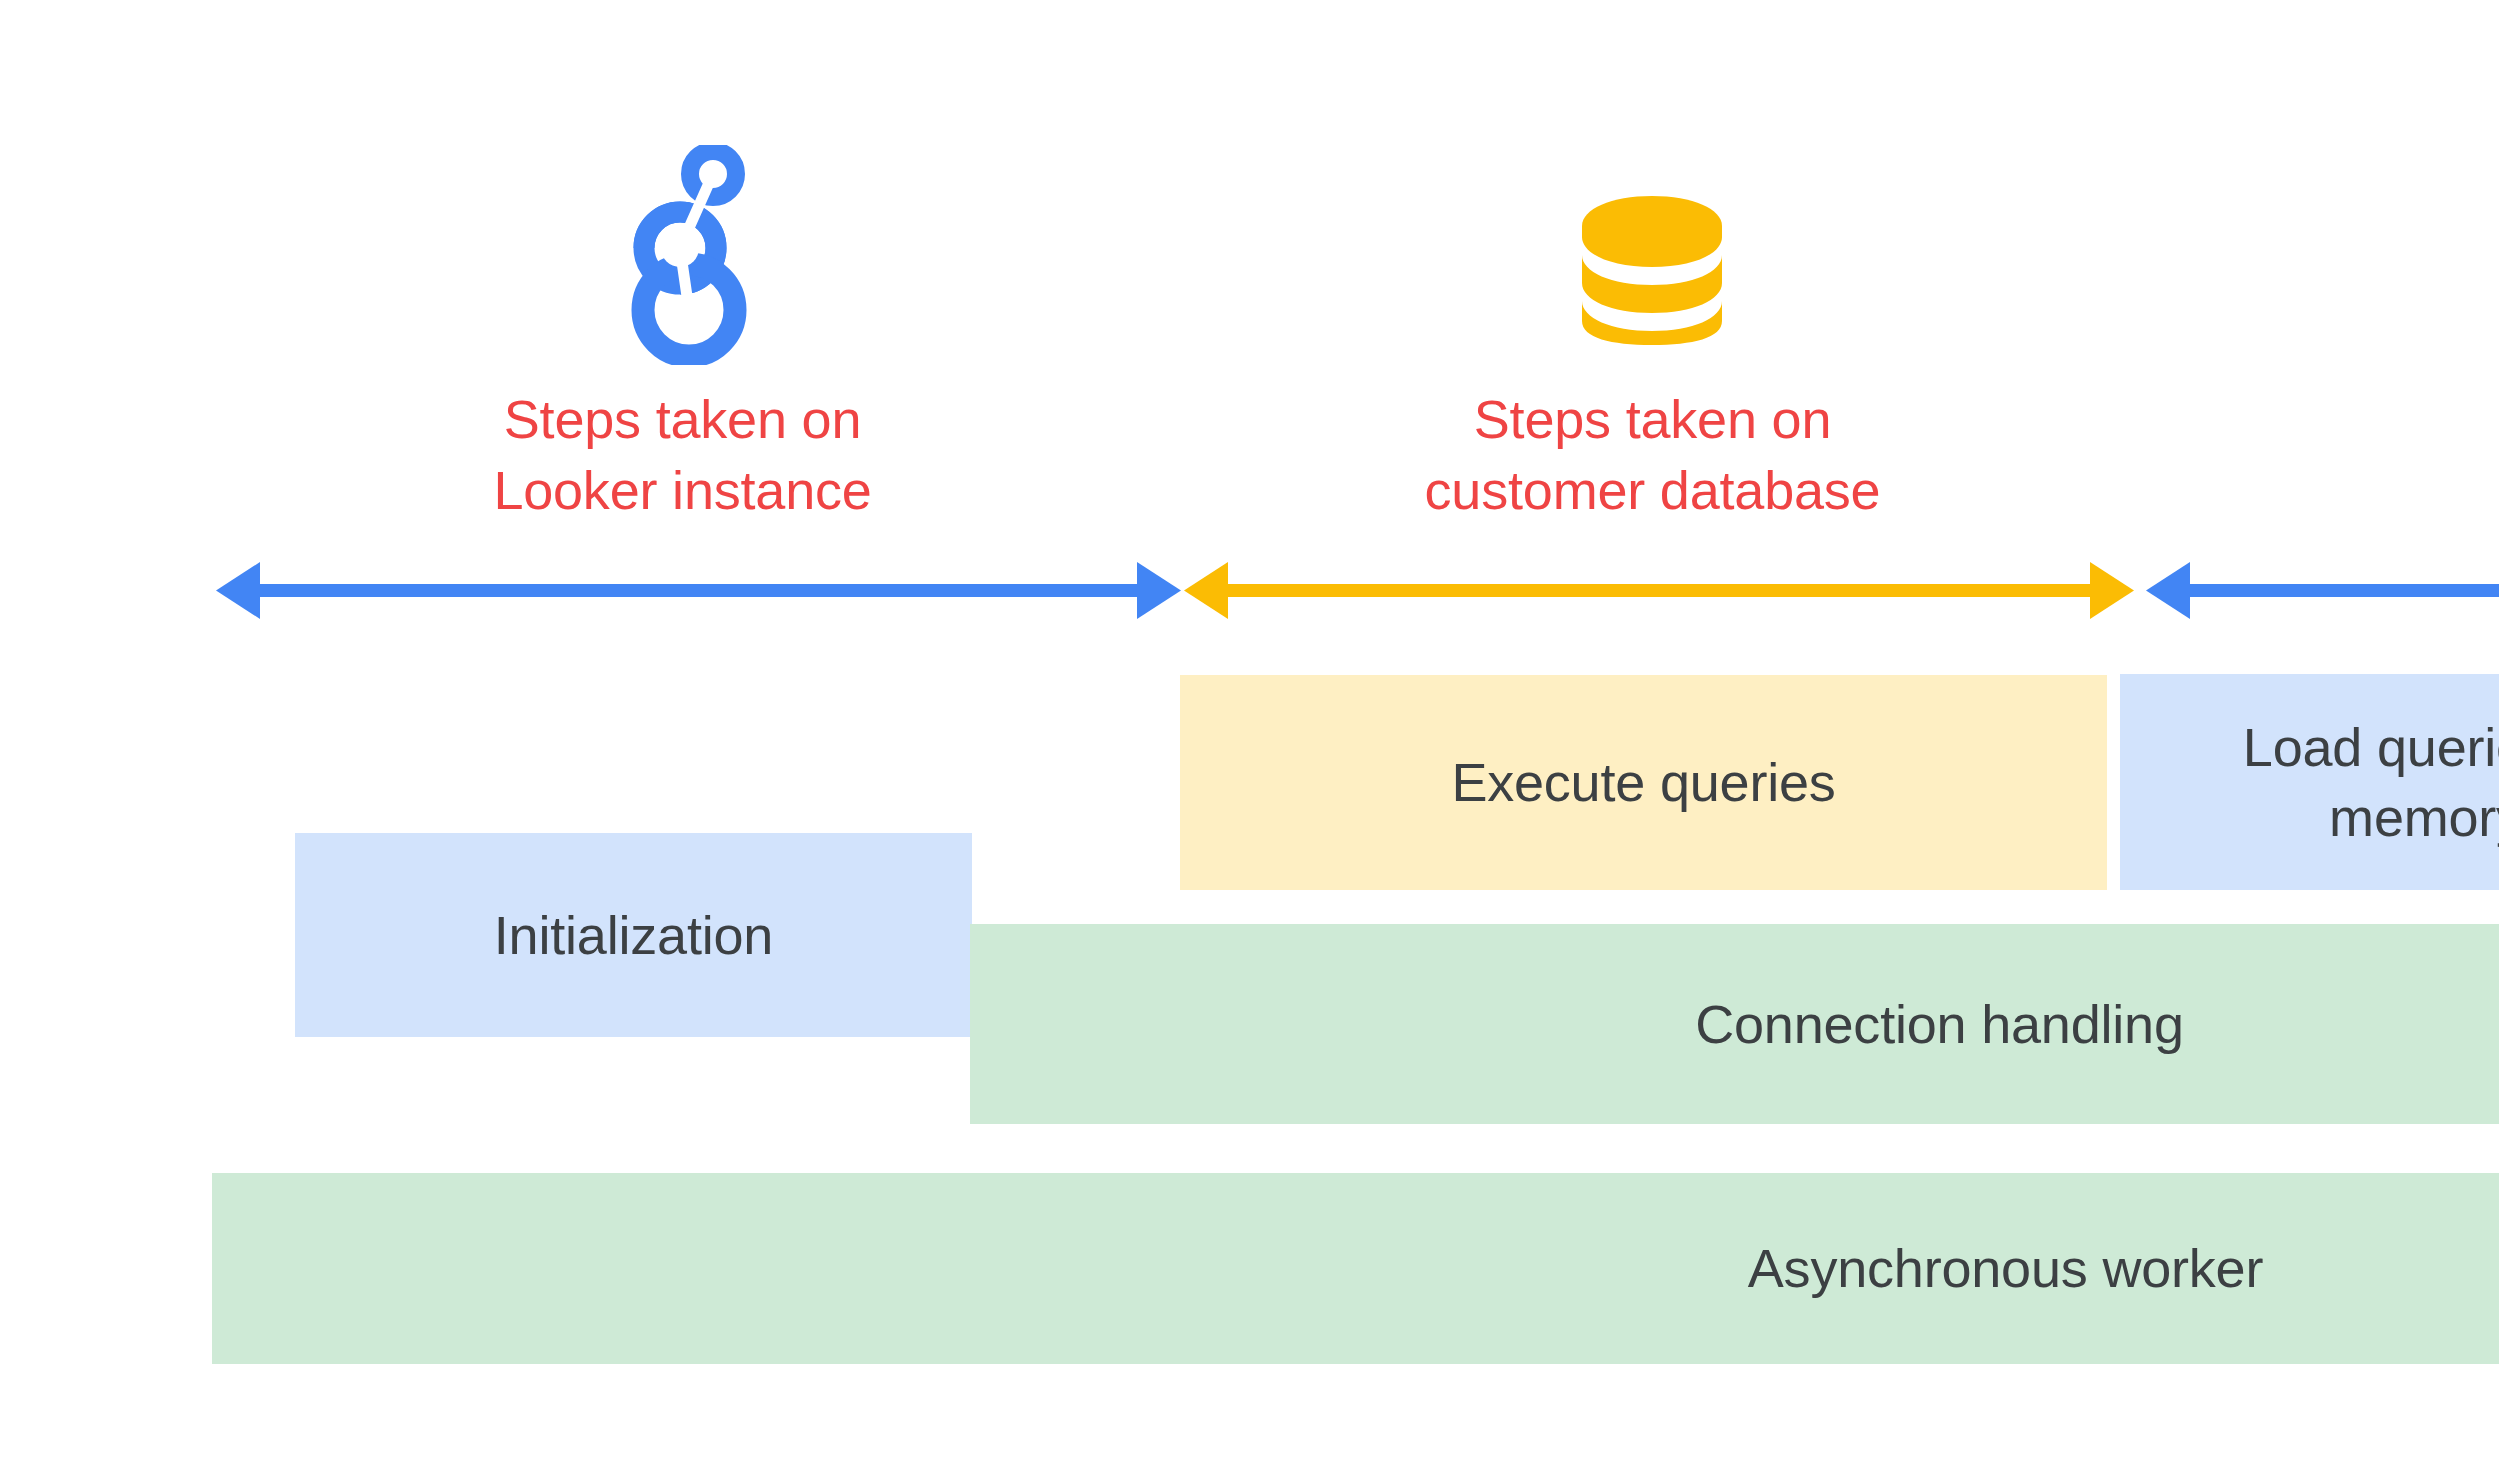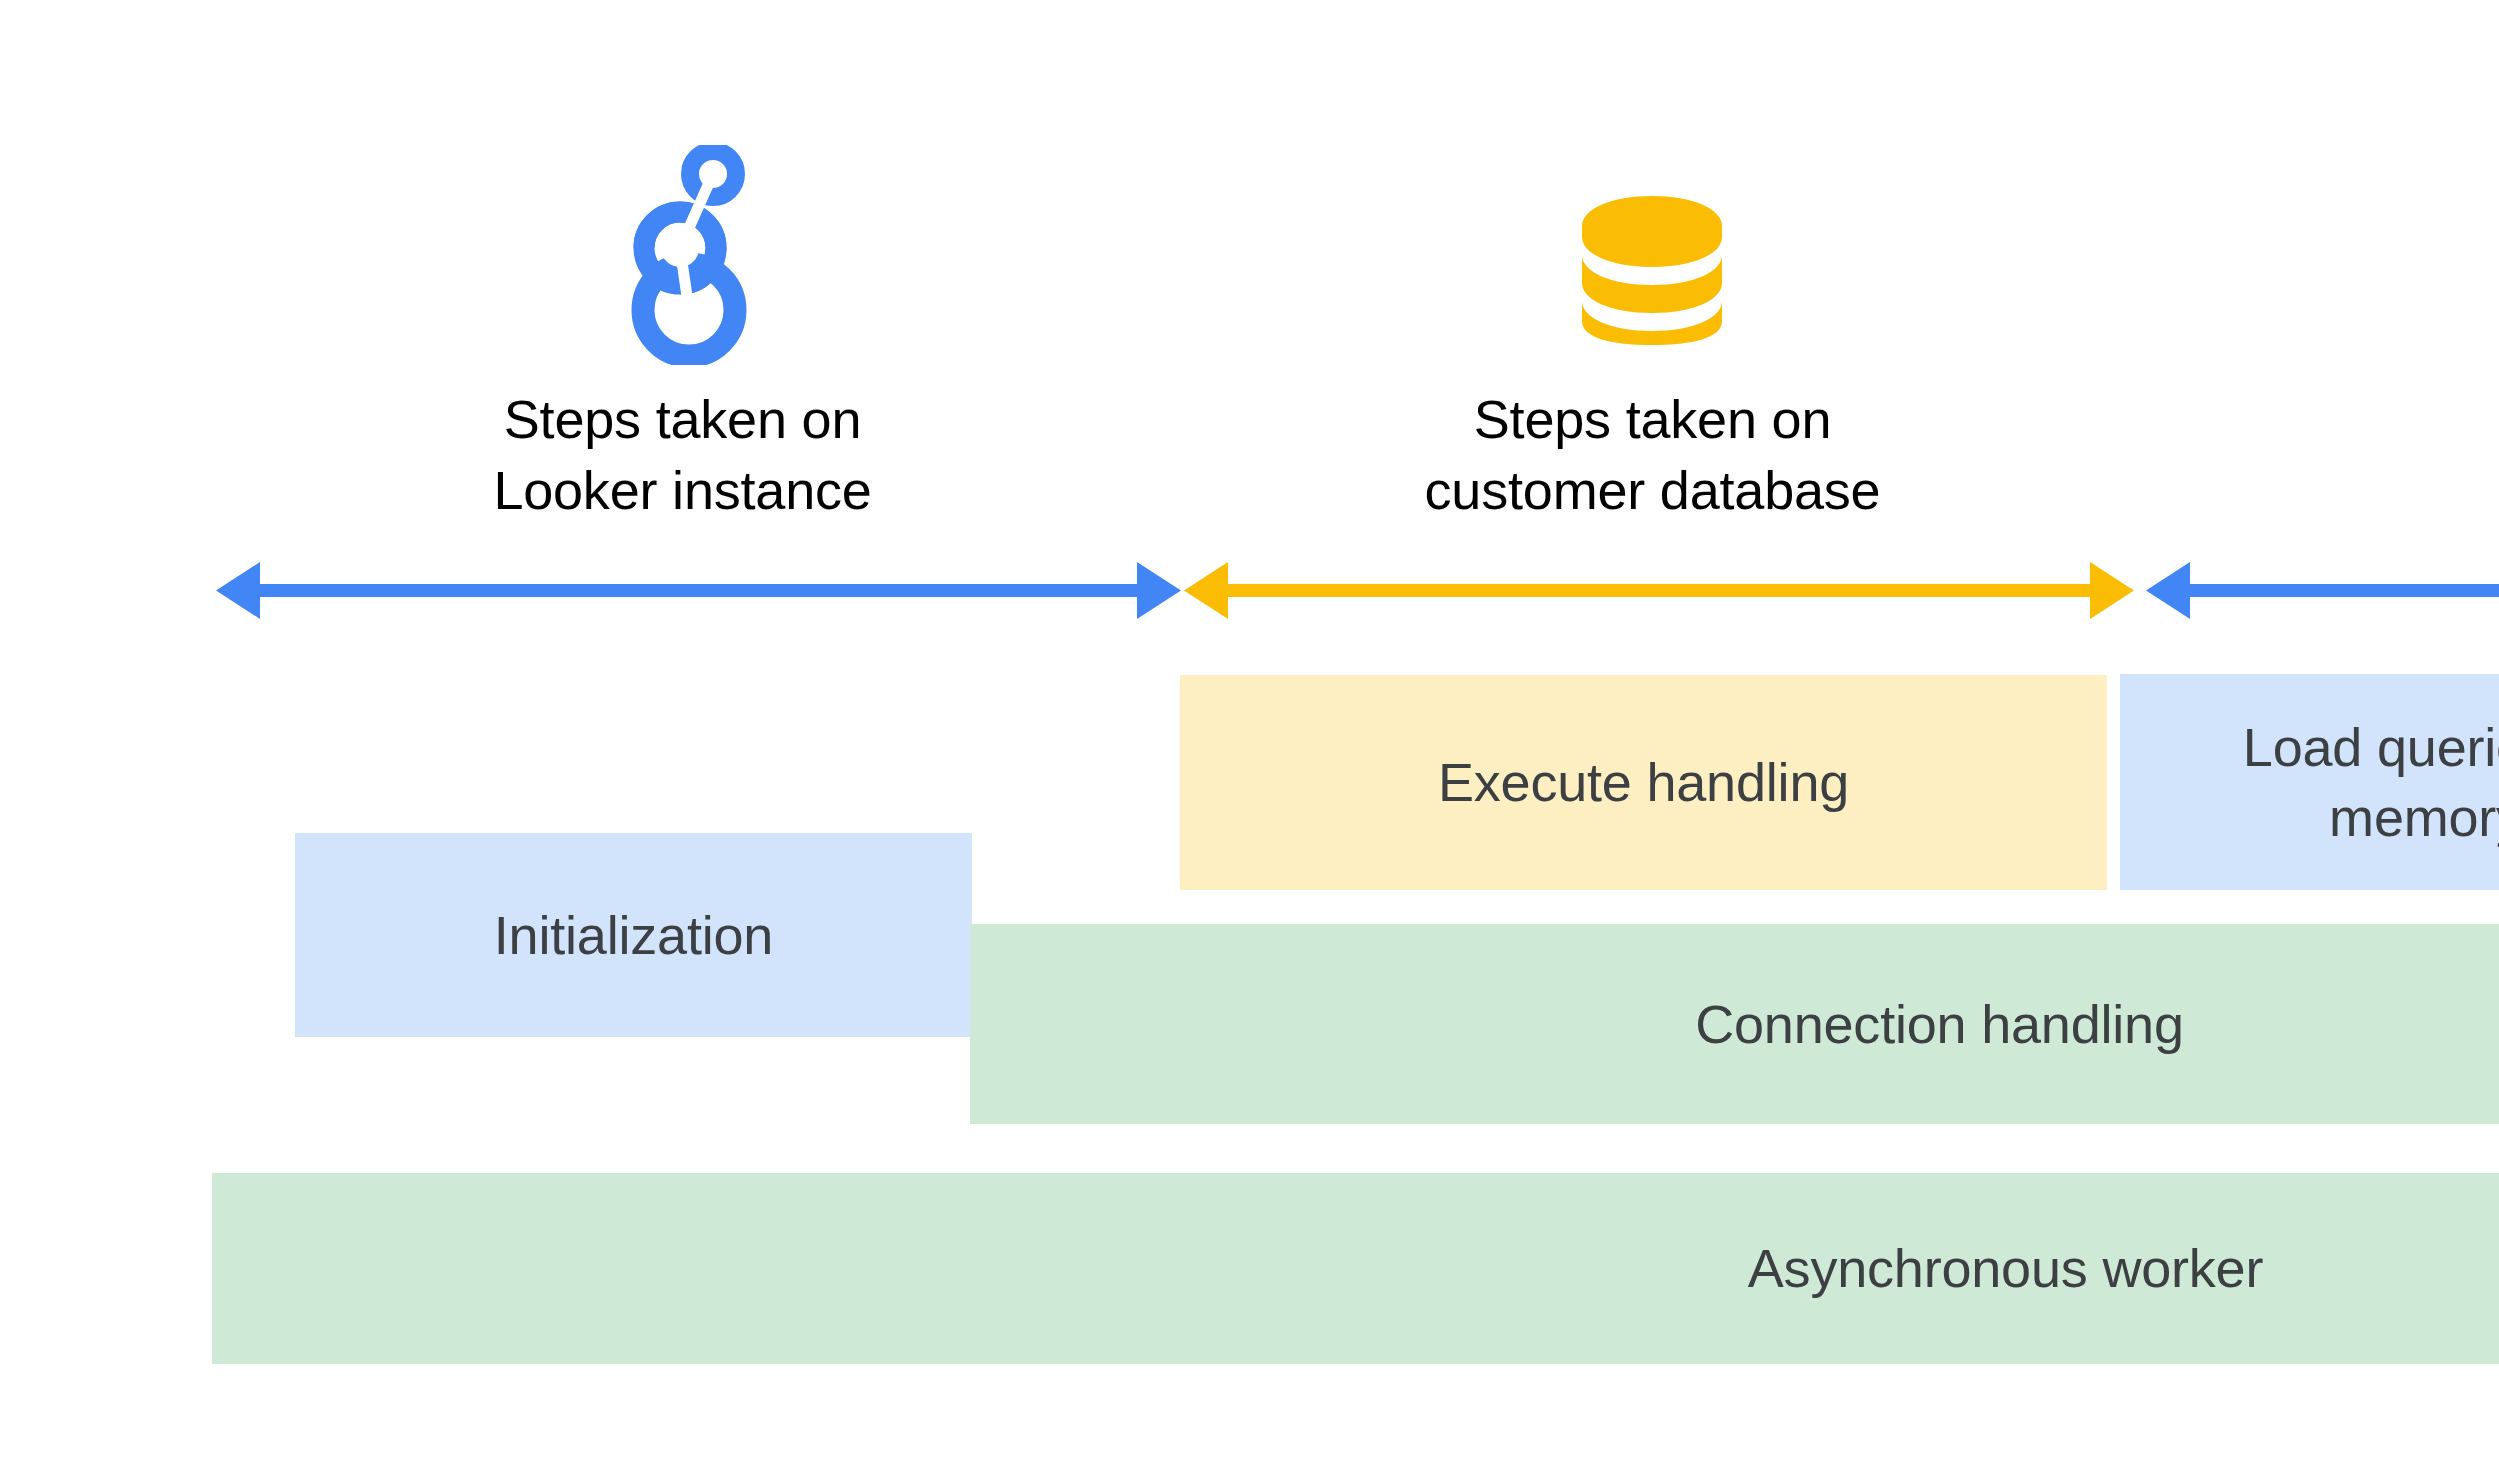--- a/index.html
+++ b/index.html
@@ -21,21 +21,21 @@
   
   .icon-wrap {
     position: absolute;
     display: block;
   }
 
   
   .section-caption {
     position: absolute;
     text-align: center;
-    color: #000000;
+    color: #ef4444;
     font-size: 54px;
     line-height: 1.32;
     font-weight: 400;
     letter-spacing: -0.2px;
     white-space: pre-line;
   }
 
   
   .arrow-svg {
     position: absolute;
@@ -119,21 +119,21 @@
   <svg class="arrow-svg" style="left:2146px; top:559px;" width="1609" height="63" aria-hidden="true" viewBox="0 0 3218 126">
     <g fill="#4285f4">
       <polygon points="0,63 88,6 88,120"></polygon>
       <rect x="76" y="50" width="3066" height="26"></rect>
       <polygon points="3218,63 3130,6 3130,120"></polygon>
     </g>
   </svg>
 
   <div class="box box-blue" style="left:295px; top:833px; width:677px; height:204px;">Initialization</div>
 
-  <div class="box box-yellow" style="left:1180px; top:675px; width:927px; height:215px;">Execute handling</div>
+  <div class="box box-yellow" style="left:1180px; top:675px; width:927px; height:215px;">Execute queries</div>
 
   <div class="box box-blue" style="left:2120px; top:674px; width:612px; height:216px;">Load queries in
 memory</div>
 
   <div class="box box-green" style="left:970px; top:924px; width:1939px; height:200px;">Connection handling</div>
 
   <div class="box box-green" style="left:212px; top:1173px; width:3587px; height:191px;">Asynchronous worker</div>
 
 </div>
 

